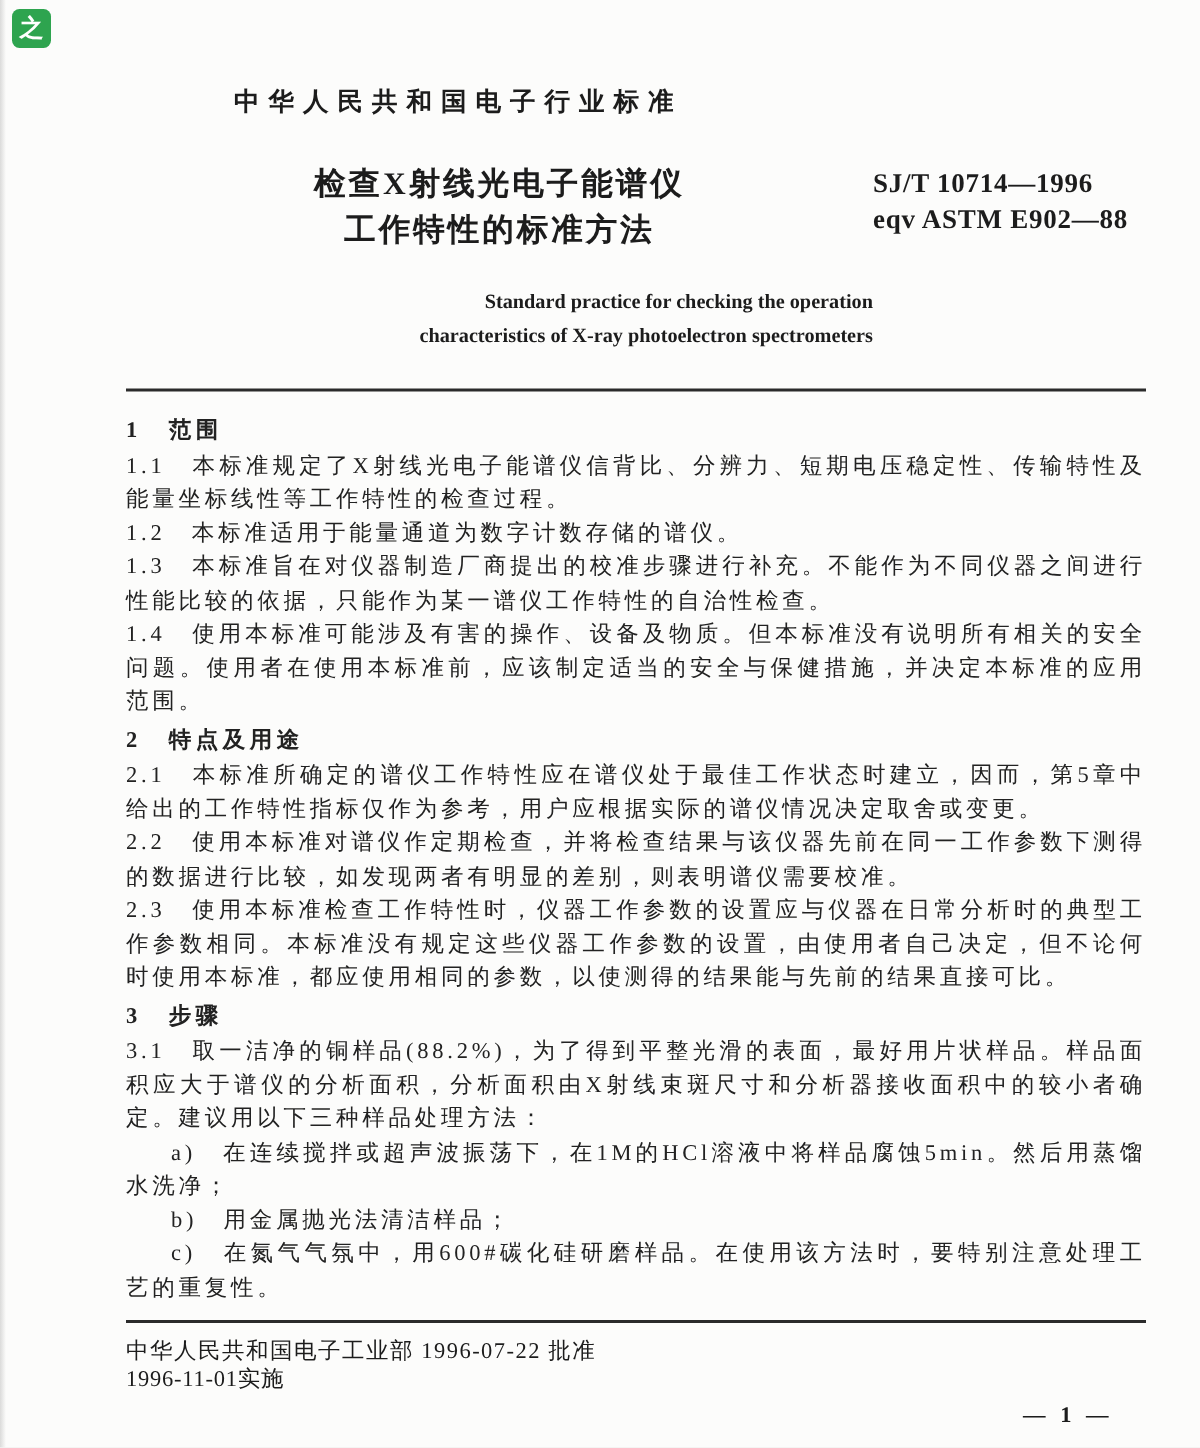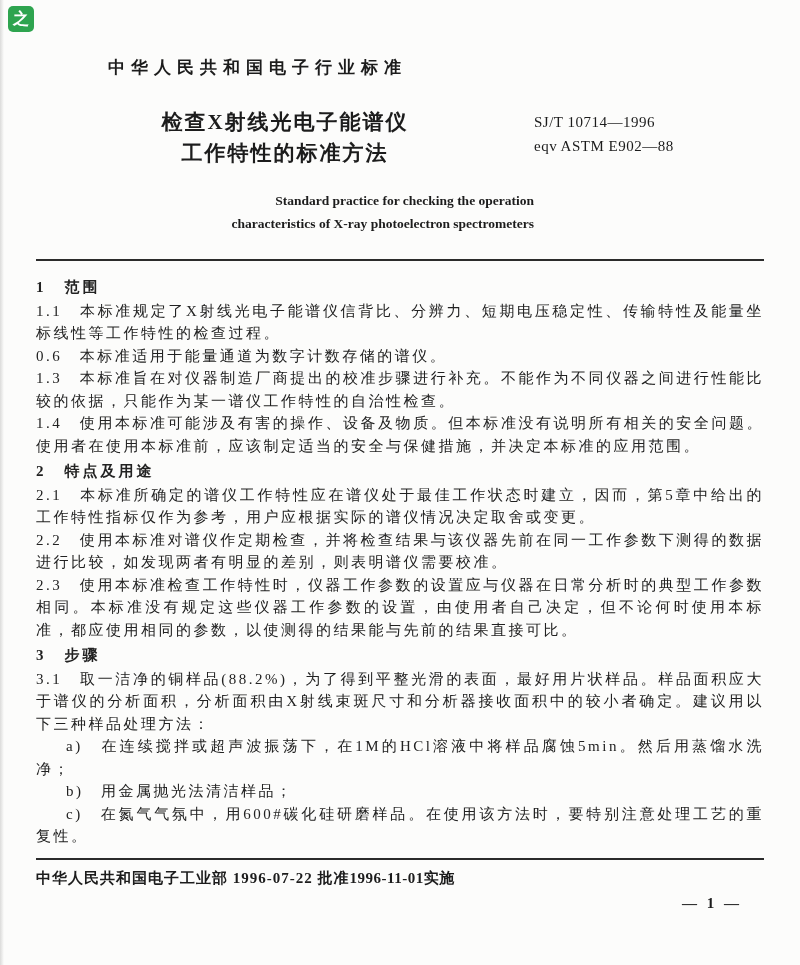--- a/index.html
+++ b/index.html
@@ -38,39 +38,40 @@
     color: #9fc0dc; opacity: .75;
     letter-spacing: 2px;
     font-family: "DejaVu Sans", sans-serif;
     z-index: 1;
     pointer-events: none;
     user-select: none;
   }
   .content {
     position: relative; z-index: 2;
     padding: 0 36px;
+    margin-left: 48px;
   }
   .std-header {
     padding-top: 56px;
     margin-left: 72px;
     font-size: 17px;
     font-weight: bold;
     letter-spacing: 6px;
     white-space: nowrap;
   }
   .title-block { display: flex; margin-top: 28px; }
   .title-left { width: 498px; text-align: center; }
   .cn-title {
     font-size: 21px; font-weight: bold;
     letter-spacing: 2px; line-height: 31px;
     white-space: nowrap;
   }
   .std-nos {
     flex: 1;
-    font-size: 15px; font-weight: normal;
+    font-size: 18px; font-weight: bold;
     line-height: 24px; padding-top: 3px;
     letter-spacing: .5px;
     white-space: nowrap;
   }
   .en-title {
     width: 498px; text-align: right;
     margin-top: 20px;
     font-size: 13.5px; font-weight: bold;
     line-height: 23px;
   }
@@ -94,22 +95,23 @@
   }
   .body-text p { margin: 0; }
   .body-text p.indent { text-indent: 2em; }
   .footer-rule {
     border: 0; border-top: 2px solid #2b2b2b;
     margin: 10px 0 0 0;
   }
   .footer-row {
     display: flex; justify-content: flex-start; align-items: baseline;
     margin-top: 9px;
-    font-size: 15px; font-weight: bold;
+    font-size: 15px; font-weight: normal;
     letter-spacing: 1px;
+    flex-direction: column;
   }
   .footer-row .impl { padding-right: 60px; letter-spacing: .5px; }
   .page-no {
     text-align: right;
     margin-top: 7px;
     padding-right: 22px;
     font-size: 15px; font-weight: bold;
     letter-spacing: 3px;
   }
 </style>
@@ -140,21 +142,21 @@
       <div>Standard practice for checking the operation</div>
       <div>characteristics of X-ray photoelectron spectrometers</div>
     </div>
 
     <hr class="rule">
 
     <div class="body-text">
 
       <h2>1　范围</h2>
       <p>1.1　本标准规定了X射线光电子能谱仪信背比、分辨力、短期电压稳定性、传输特性及能量坐标线性等工作特性的检查过程。</p>
-      <p>0.6　本标准适用于能量通道为数字计数存储的谱仪。</p>
+      <p>1.2　本标准适用于能量通道为数字计数存储的谱仪。</p>
       <p>1.3　本标准旨在对仪器制造厂商提出的校准步骤进行补充。不能作为不同仪器之间进行性能比较的依据，只能作为某一谱仪工作特性的自治性检查。</p>
       <p>1.4　使用本标准可能涉及有害的操作、设备及物质。但本标准没有说明所有相关的安全问题。使用者在使用本标准前，应该制定适当的安全与保健措施，并决定本标准的应用范围。</p>
 
       <h2>2　特点及用途</h2>
       <p>2.1　本标准所确定的谱仪工作特性应在谱仪处于最佳工作状态时建立，因而，第5章中给出的工作特性指标仅作为参考，用户应根据实际的谱仪情况决定取舍或变更。</p>
       <p>2.2　使用本标准对谱仪作定期检查，并将检查结果与该仪器先前在同一工作参数下测得的数据进行比较，如发现两者有明显的差别，则表明谱仪需要校准。</p>
       <p>2.3　使用本标准检查工作特性时，仪器工作参数的设置应与仪器在日常分析时的典型工作参数相同。本标准没有规定这些仪器工作参数的设置，由使用者自己决定，但不论何时使用本标准，都应使用相同的参数，以使测得的结果能与先前的结果直接可比。</p>
 
       <h2>3　步骤</h2>
       <p>3.1　取一洁净的铜样品(88.2%)，为了得到平整光滑的表面，最好用片状样品。样品面积应大于谱仪的分析面积，分析面积由X射线束斑尺寸和分析器接收面积中的较小者确定。建议用以下三种样品处理方法：</p>

